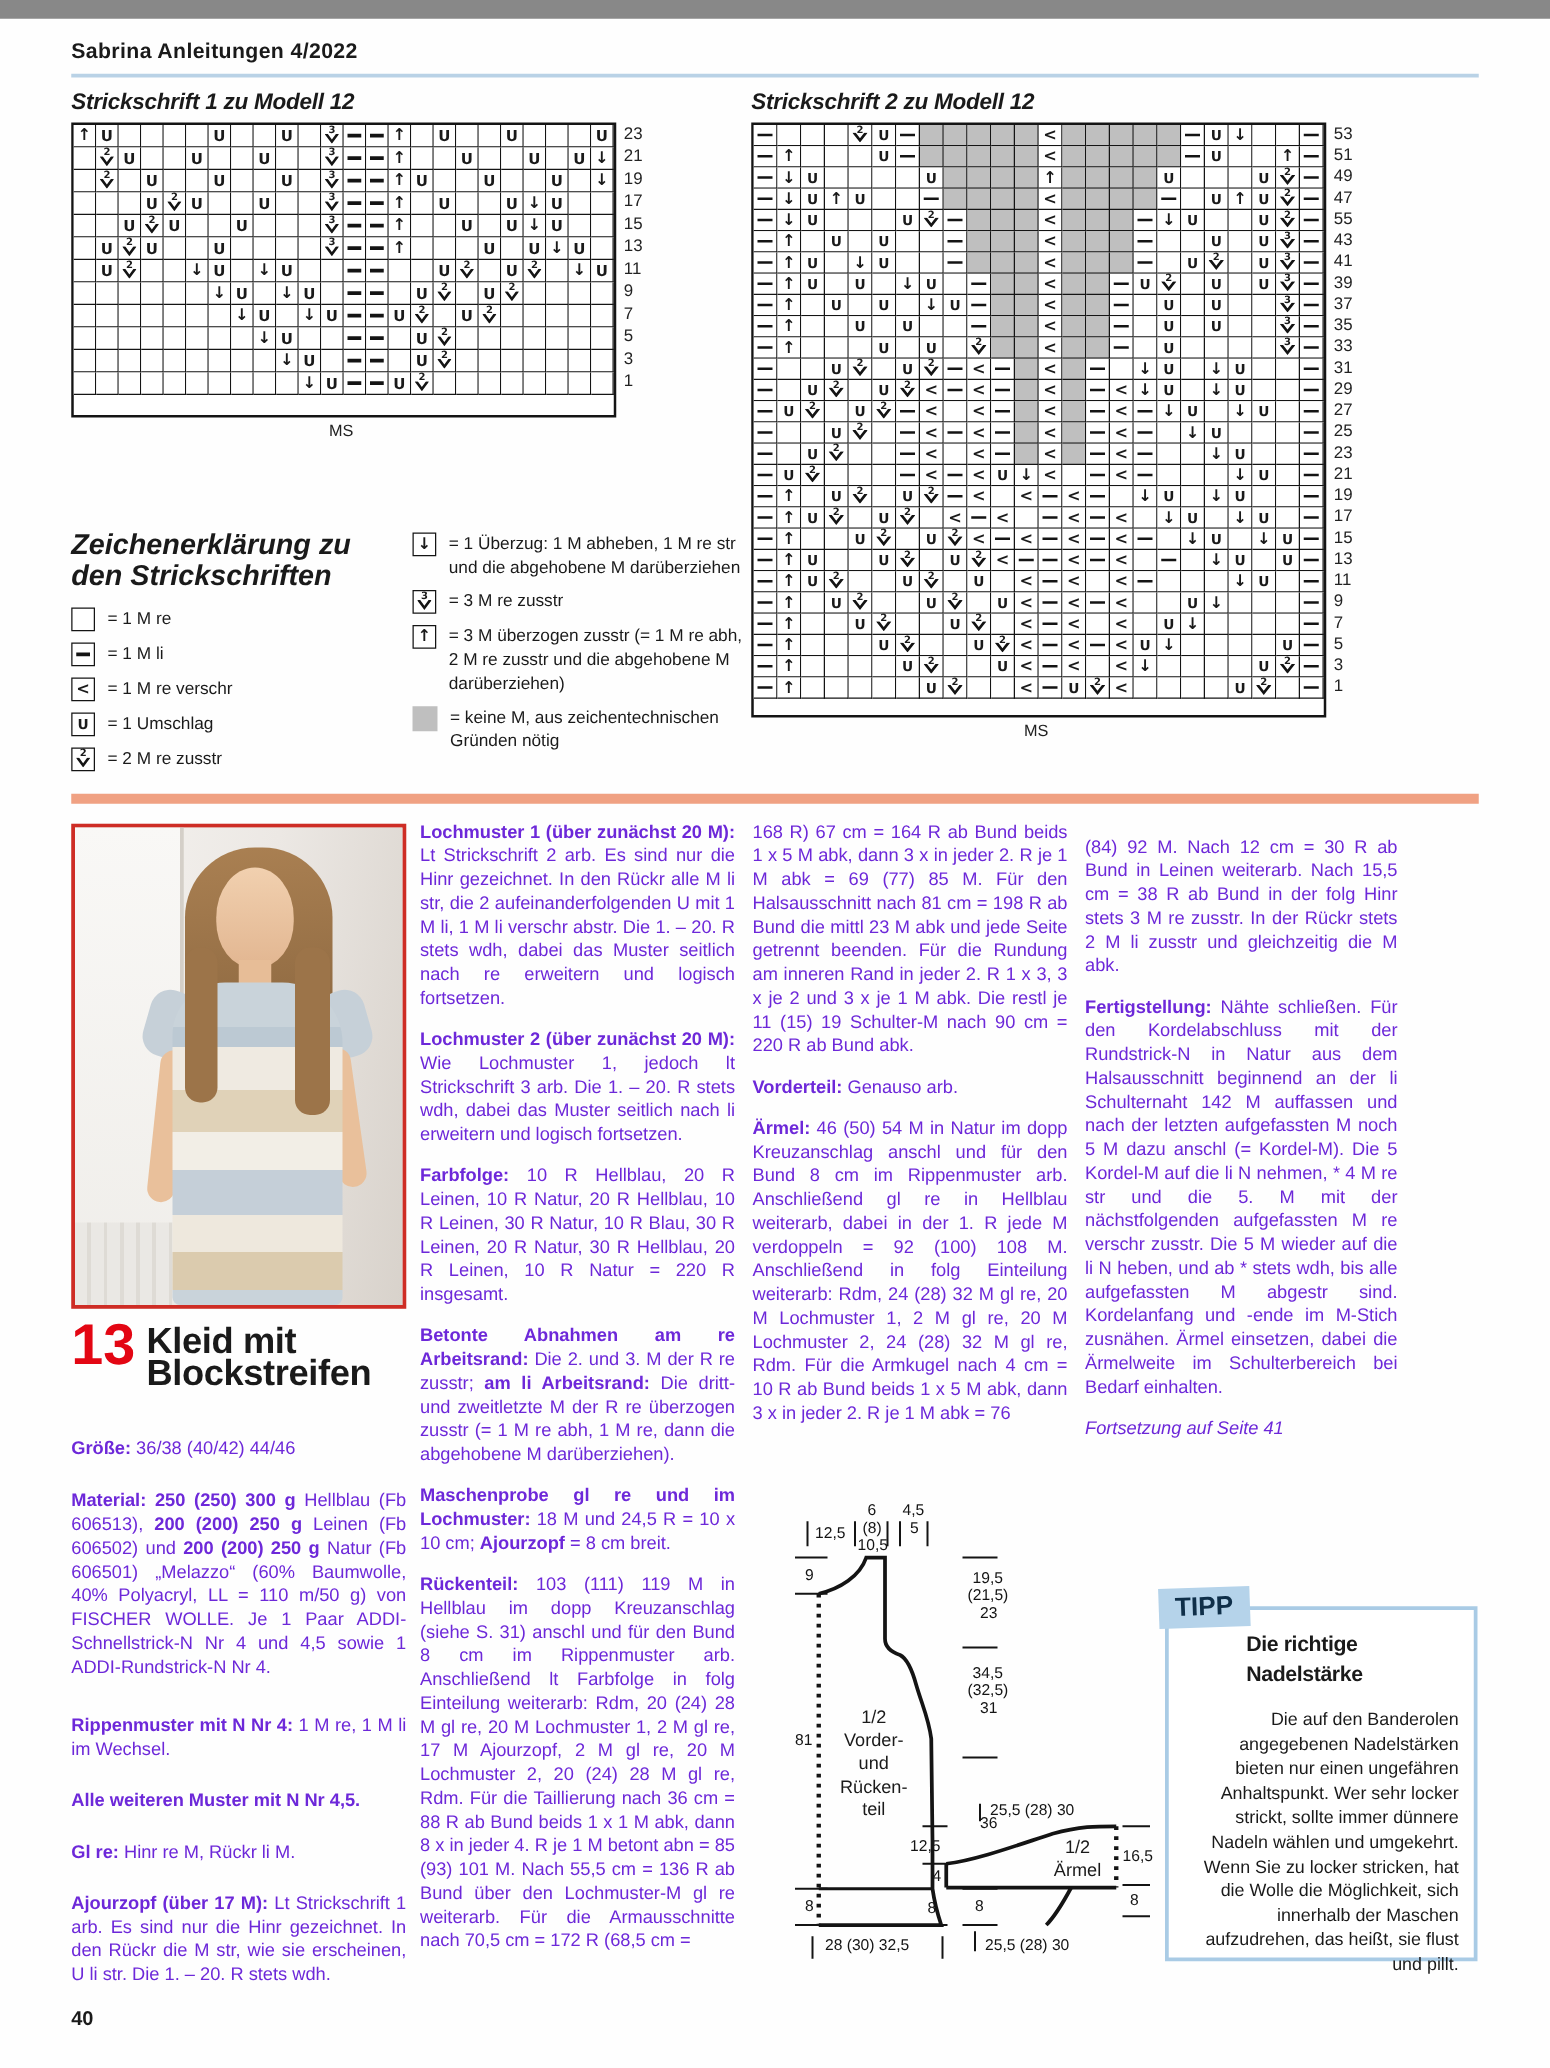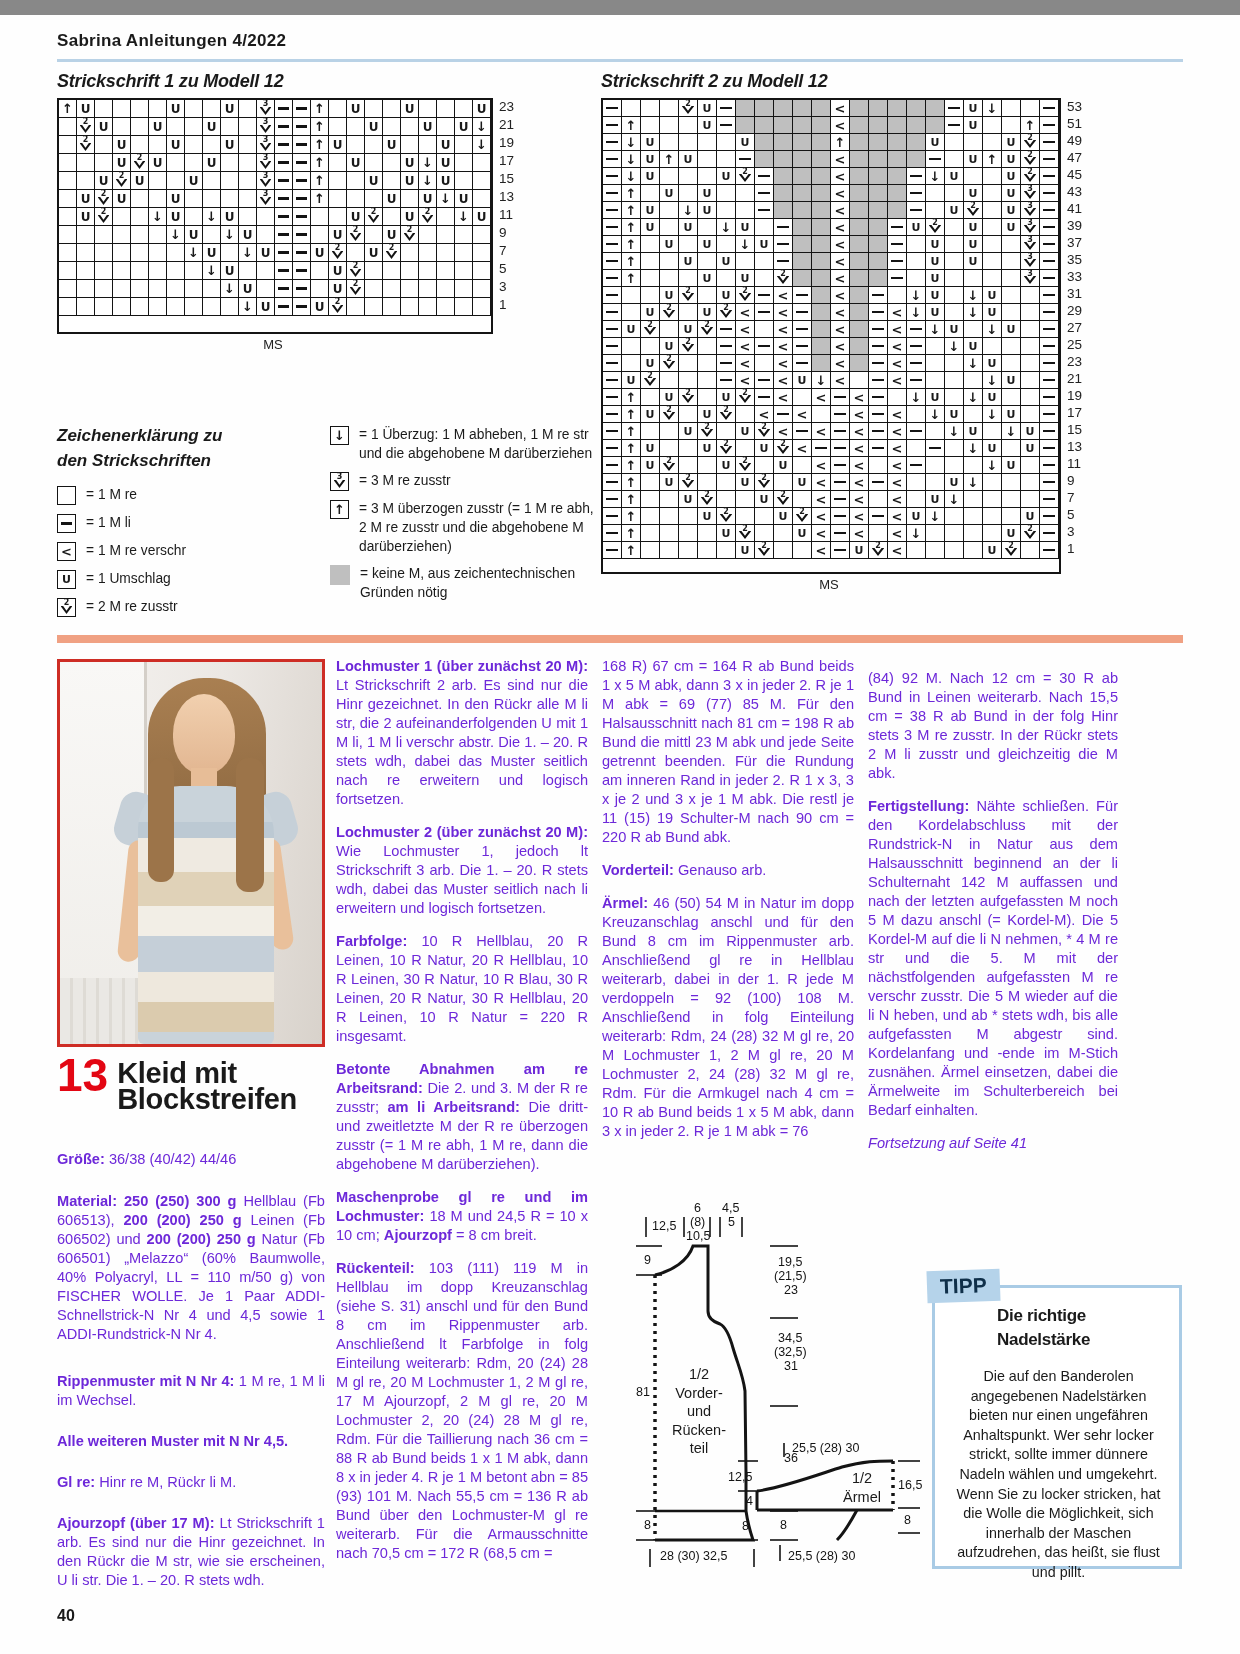--- a/index.html
+++ b/index.html
@@ -33,21 +33,21 @@
   .t-d,.t-a{font-size:13px !important;}
   .nums{display:flex;flex-direction:column;margin-left:6px;font-size:13.5px;color:#222;}
   .nums.n1 .rnum{height:18px;line-height:18px;}
   .nums.n2 .rnum{height:17px;line-height:17px;}
   .ms{text-align:center;font-size:13px;margin-top:3px;color:#222;}
   .chart1-pos{left:57px;top:56px;}
   .chart2-pos{left:601px;top:56px;}
 
   
   .legend-pos{left:57px;top:408px;width:545px;height:200px;}
-  .ltitle{font-size:17px;font-style:italic;font-weight:bold;line-height:25px;}
+  .ltitle{font-size:23px;font-style:italic;font-weight:bold;line-height:25px;}
   .lcol1{position:absolute;left:0;top:62px;width:260px;}
   .lcol2{position:absolute;left:273px;top:2px;width:265px;}
   .litem{display:flex;gap:10px;margin-bottom:8px;align-items:flex-start;font-size:13.8px;line-height:19px;}
   .lbox{position:relative;flex:none;width:17px;height:17px;border:1.7px solid #141414;margin-top:1px;
         display:inline-flex;align-items:center;justify-content:center;
         font-family:"DejaVu Sans",sans-serif;font-weight:bold;font-size:11px;background:#fff;}
   .lbox.t-x{border:none;background:#bfbfbf;width:20px;height:20px;}
 
   
   .obar{left:57px;top:620px;width:1126px;height:8px;background:#f0a183;}
@@ -94,21 +94,21 @@
   .schem svg{position:absolute;left:0;top:0;}
   .slabel{position:absolute;font-size:12.5px;white-space:nowrap;color:#141414;}
   .bodyname{position:absolute;left:64px;top:222px;width:66px;text-align:center;font-size:14.5px;line-height:18.5px;}
   .sleevename{position:absolute;left:232px;top:326px;width:56px;text-align:center;font-size:14.5px;line-height:18.5px;}
 
   
   .tip{left:932px;top:1270px;width:250px;height:284px;border:3px solid #a9cbe5;background:#fff;box-sizing:border-box;}
   .tiptab{position:absolute;left:-8px;top:-18px;background:#b5d3ea;color:#0f2f49;font-size:21px;font-weight:bold;
           padding:4px 13px;transform:rotate(-2deg);}
   .tiptitle{margin:16px 10px 0 62px;font-size:17px;font-weight:bold;line-height:24px;letter-spacing:-.3px;}
-  .tipbody{margin:15px 12px 0 15px;font-size:14.3px;line-height:19.6px;text-align:center;}
+  .tipbody{margin:15px 12px 0 15px;font-size:14.3px;line-height:19.6px;text-align:right;}
 
   .pageno{left:57px;top:1592px;font-size:16px;font-weight:bold;}
 </style>
 </head>
 <body>
 
 <div class="page">
 
   <div class="abs runhead">Sabrina Anleitungen 4/2022</div>
   <div class="abs runrule"></div>
@@ -1076,21 +1076,21 @@
           <div class="cell t-U">U</div>
           <div class="cell t-v2"></div>
           <div class="cell t-e"></div>
           <div class="cell t-dash"></div>
         </div>
       <div class="nums n2" id="chart2-nums">
           <div class="rnum">53</div>
           <div class="rnum">51</div>
           <div class="rnum">49</div>
           <div class="rnum">47</div>
-          <div class="rnum">45</div>
+          <div class="rnum">55</div>
           <div class="rnum">43</div>
           <div class="rnum">41</div>
           <div class="rnum">39</div>
           <div class="rnum">37</div>
           <div class="rnum">35</div>
           <div class="rnum">33</div>
           <div class="rnum">31</div>
           <div class="rnum">29</div>
           <div class="rnum">27</div>
           <div class="rnum">25</div>

